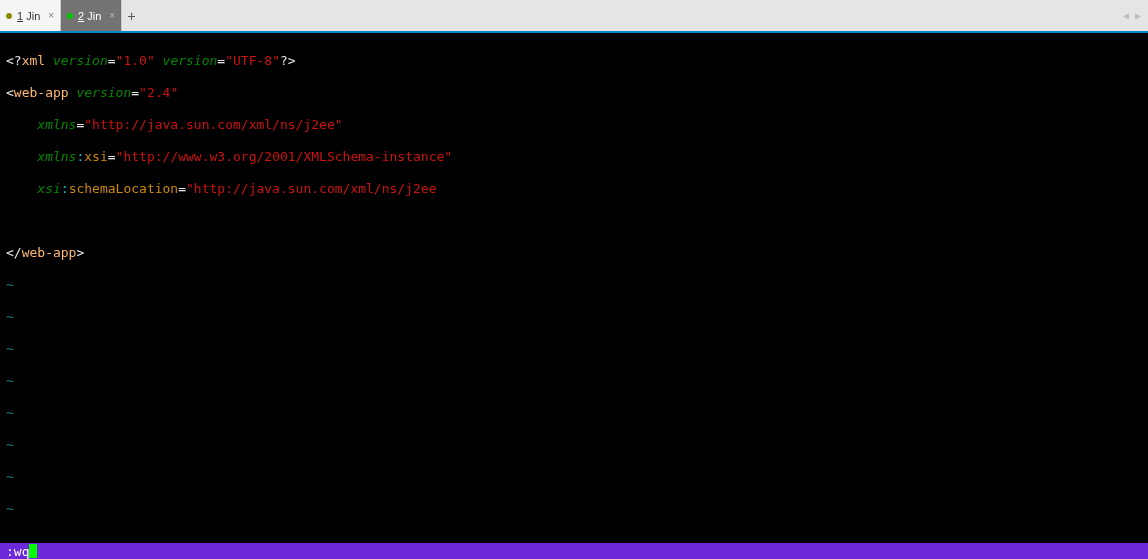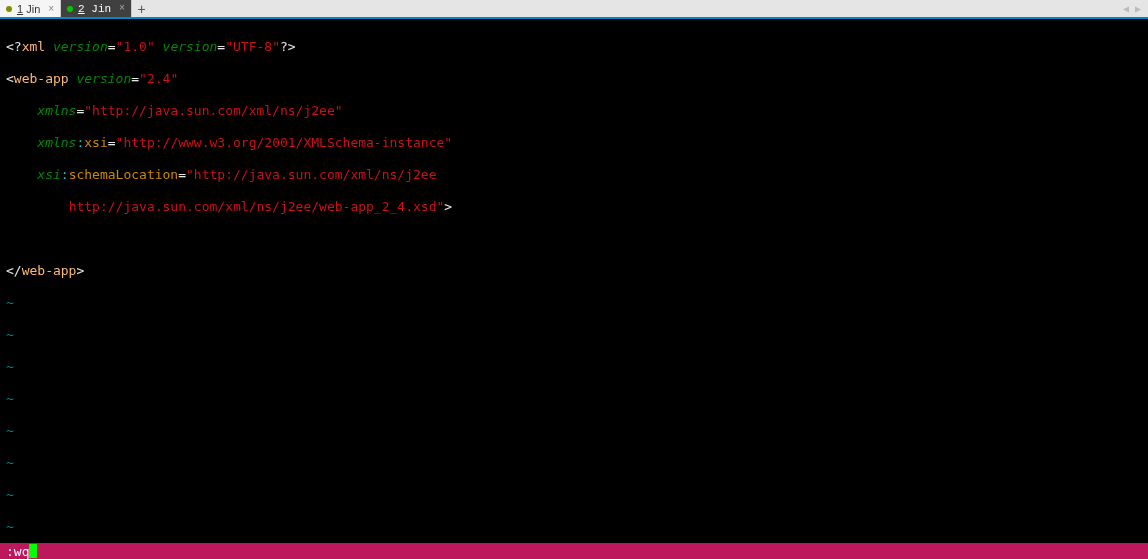--- a/index.html
+++ b/index.html
@@ -13,43 +13,42 @@
       width: 1148px;
       height: 559px;
       background: #000;
       color: #fff;
       overflow: hidden;
       display: flex;
       flex-direction: column;
     }
     .tab-bar {
       background: #e5e5e5;
-      height: 19px;
+      height: 33px;
       display: flex;
       align-items: center;
       border-bottom: 2px solid #0088cc;
     }
     .tab {
       display: flex;
       align-items: center;
       padding: 0 6px;
       height: 100%;
       font-family: Arial, sans-serif;
       font-size: 11px;
       color: #333;
       border-right: 1px solid #ccc;
       cursor: pointer;
     }
     .tab.inactive {
       background: #f5f5f5;
     }
     .tab.active {
-      background: #404040;
+      background: #737373;
       color: #fff;
-      font-family: Liberation Mono, monospace;
     }
     .tab-dot {
       width: 6px;
       height: 6px;
       border-radius: 50%;
       margin-right: 5px;
     }
     .tab-dot.orange { background: #8a8a00; }
     .tab-dot.green { background: #00c800; }
     .tab-close {
@@ -80,21 +79,21 @@
       padding: 4px 6px;
       white-space: pre;
       line-height: 16px;
       font-size: 13px;
       overflow: hidden;
     }
     .line { height: 16px; }
     .tilde { color: #008888; }
     .command-line {
       height: 16px;
-      background: #be185d;
+      background: #6d28d9;
       color: #fff;
       padding: 0 6px;
       font-size: 13px;
       display: flex;
       align-items: center;
     }
     .cursor-block {
       display: inline-block;
       width: 8px;
       height: 14px;
@@ -129,21 +128,20 @@
     <span>▶</span>
   </div>
 </div>
 
 <div class="editor">
 <div class="line"><span class="c-punct">&lt;?</span><span class="c-tag">xml</span><span> </span><span class="c-attr">version</span><span class="c-punct">=</span><span class="c-str">"1.0"</span><span> </span><span class="c-attr">version</span><span class="c-punct">=</span><span class="c-str">"UTF-8"</span><span class="c-punct">?&gt;</span></div>
 <div class="line"><span class="c-punct">&lt;</span><span class="c-tag">web-app</span><span> </span><span class="c-attr">version</span><span class="c-punct">=</span><span class="c-str">"2.4"</span></div>
 <div class="line"><span>    </span><span class="c-attr">xmlns</span><span class="c-punct">=</span><span class="c-str">"http://java.sun.com/xml/ns/j2ee"</span></div>
 <div class="line"><span>    </span><span class="c-attr">xmlns</span><span class="c-cyan">:</span><span class="c-attr2">xsi</span><span class="c-punct">=</span><span class="c-str">"http://www.w3.org/2001/XMLSchema-instance"</span></div>
 <div class="line"><span>    </span><span class="c-attr">xsi</span><span class="c-cyan">:</span><span class="c-attr2">schemaLocation</span><span class="c-punct">=</span><span class="c-str">"http://java.sun.com/xml/ns/j2ee</span></div>
-<div class="line"><span>        </span><span class="c-str">http://java.sun.com/xml/ns/j2ee/web-app_2_4.xsd"</span><span class="c-punct">&gt;</span></div>
 <div class="line"> </div>
 <div class="line"><span class="c-punct">&lt;/</span><span class="c-tag">web-app</span><span class="c-punct">&gt;</span></div>
 <div class="line tilde">~</div>
 <div class="line tilde">~</div>
 <div class="line tilde">~</div>
 <div class="line tilde">~</div>
 <div class="line tilde">~</div>
 <div class="line tilde">~</div>
 <div class="line tilde">~</div>
 <div class="line tilde">~</div>

